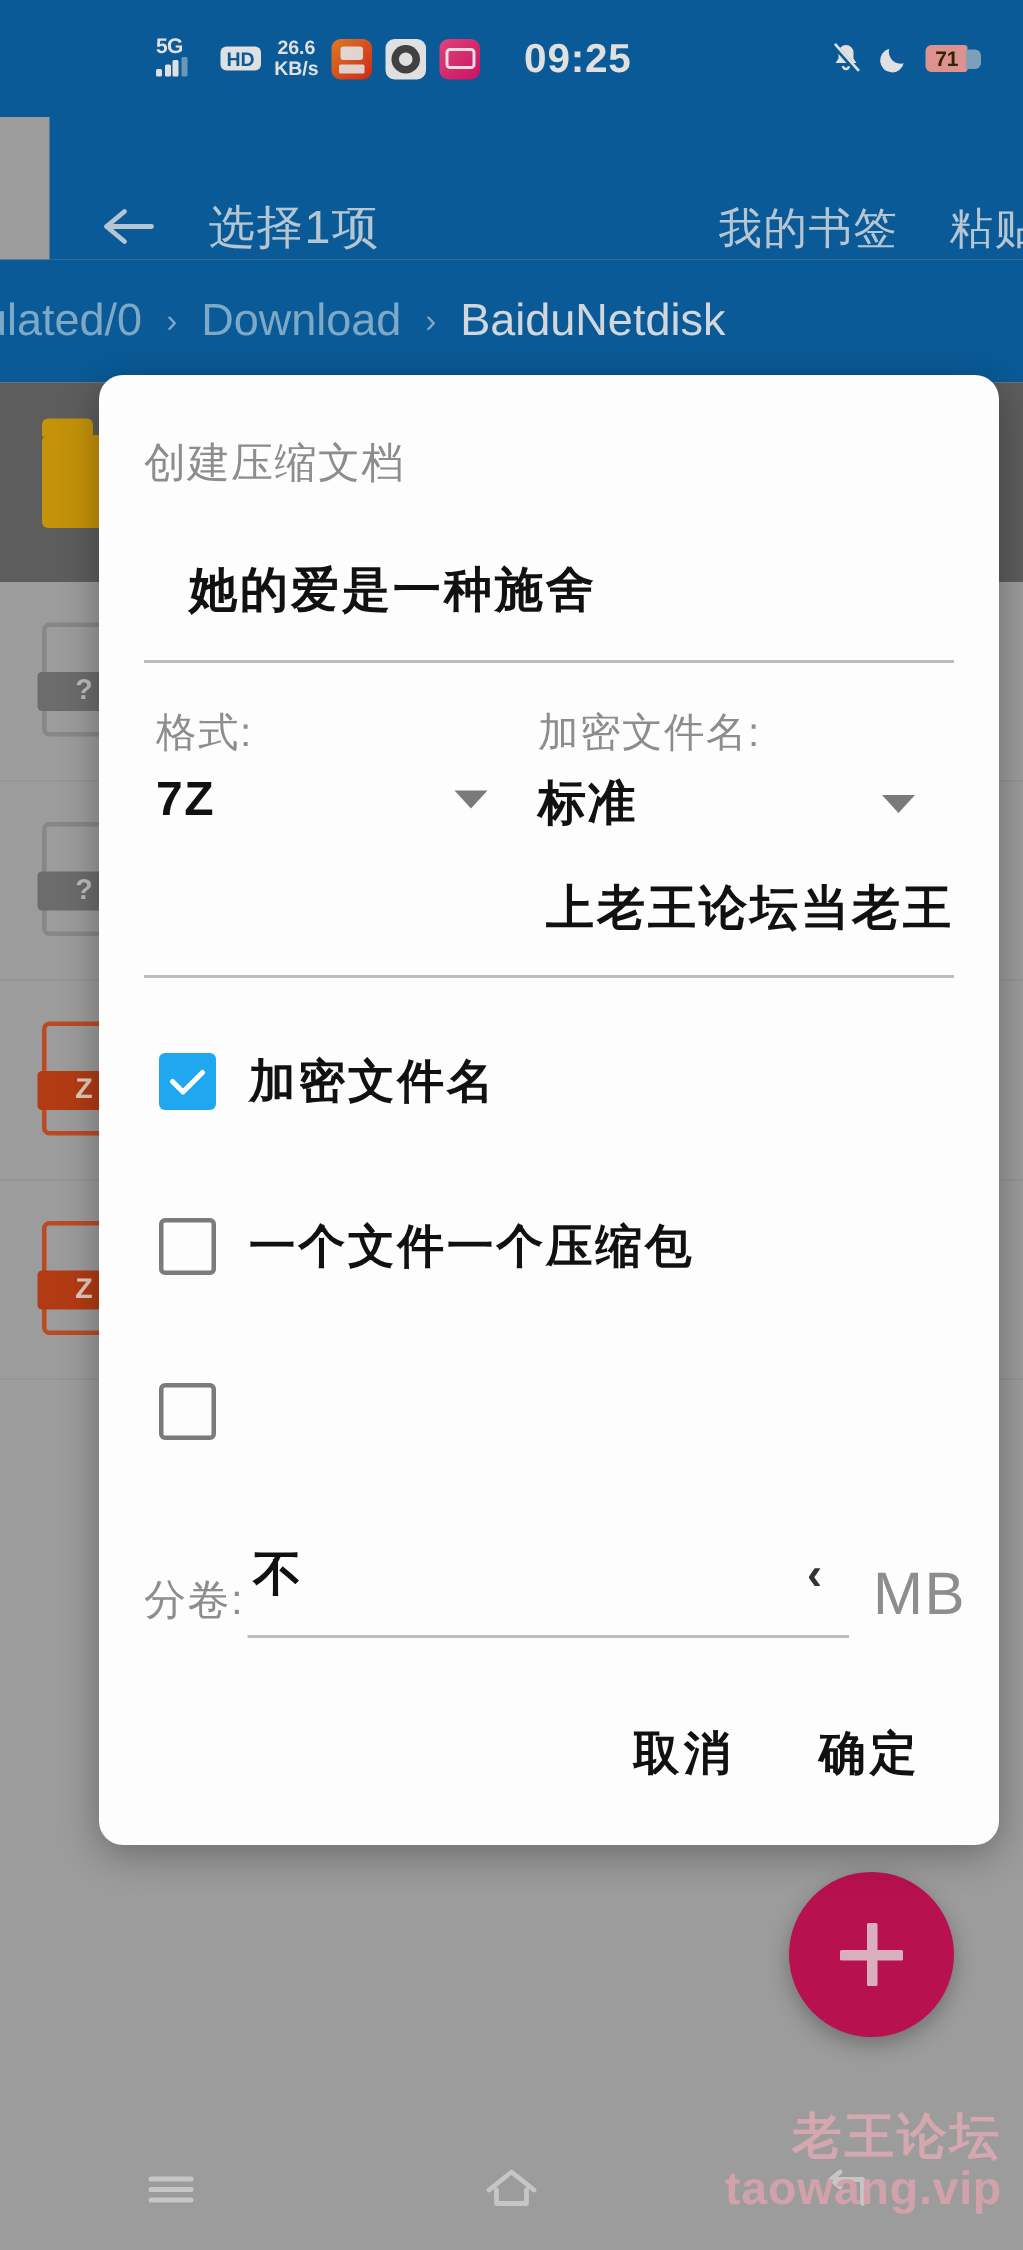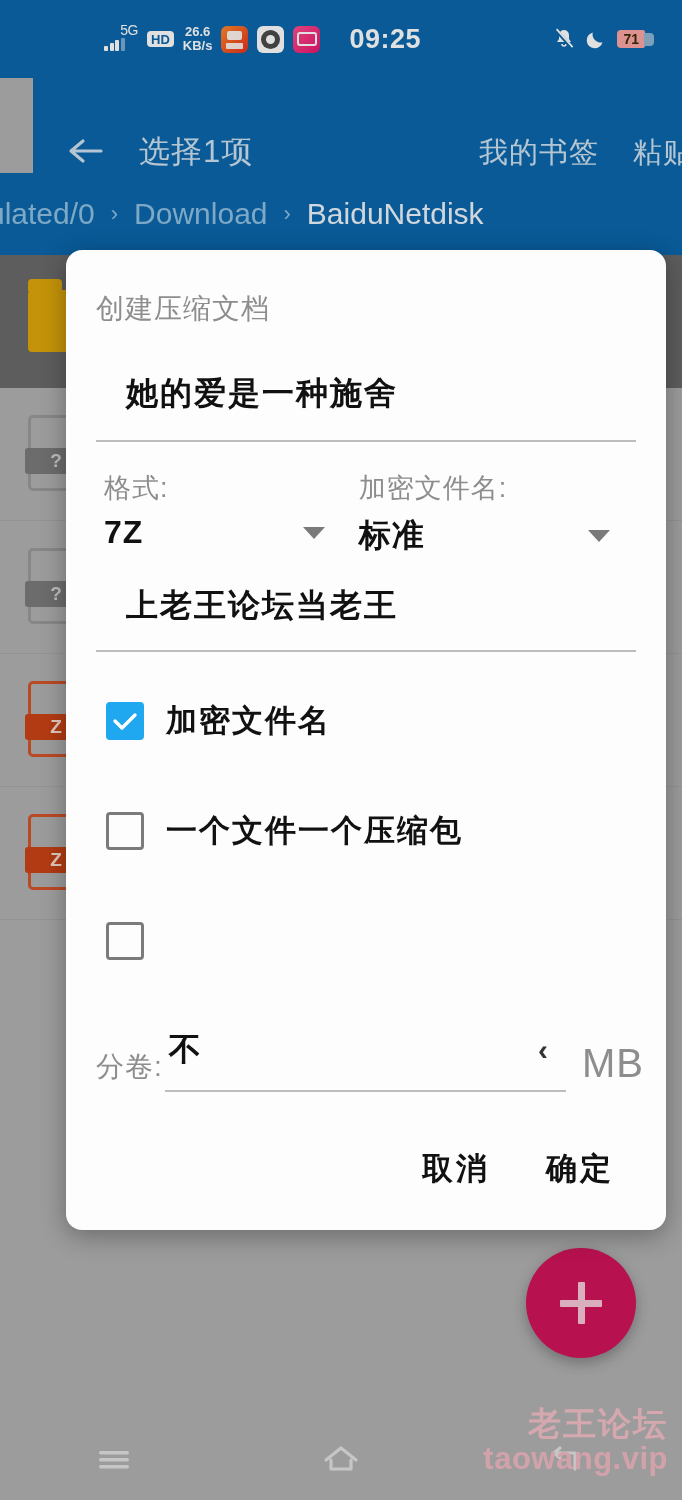--- a/index.html
+++ b/index.html
@@ -15,21 +15,21 @@
 
   .statusbar {
     position: absolute; top: 0; left: 0; width: 682px; height: 78px;
     background: #0b67ac;
     display: flex; align-items: center;
   }
   .sb-left { display: flex; align-items: center; gap: 9px; margin-left: 104px; }
   .sb-right { position: absolute; right: 28px; display: flex; align-items: center; gap: 11px; }
 
   .ico-5g { position: relative; width: 34px; height: 30px; color: #fff; }
-  .ico-5g .lbl { font-size: 14px; font-weight: normal; line-height: 13px; letter-spacing: -.5px; text-align: right; }
+  .ico-5g .lbl { font-size: 14px; font-weight: bold; line-height: 13px; letter-spacing: -.5px; }
   .bars { display: flex; align-items: flex-end; gap: 1.5px; height: 13px; margin-top: 1px; }
   .bars i { display: block; width: 4px; background: #fff; border-radius: 1px; }
   .bars i:nth-child(1) { height: 5px; }
   .bars i:nth-child(2) { height: 8px; }
   .bars i:nth-child(3) { height: 11px; }
   .bars i:nth-child(4) { height: 13px; opacity: .45; }
 
   .ico-hd {
     background: #fff; color: #0b67ac; font-size: 13px; font-weight: bold;
     border-radius: 4px; padding: 2px 4px 1px; line-height: 13px;
@@ -137,21 +137,21 @@
 
   .selectors { display: flex; margin: 28px 30px 0; }
   .sel-col { flex: 1; }
   .sel-col.right { flex: 1.12; }
   .sel-label { color: #8d8d8d; font-size: 27px; padding-left: 8px; letter-spacing: 1px; }
   .sel-row { display: flex; align-items: center; justify-content: space-between; padding: 8px 26px 0 8px; }
   .sel-val { font-size: 32px; font-weight: bold; color: #111; letter-spacing: 1px; }
   .caret { width: 0; height: 0; border-left: 11px solid transparent; border-right: 11px solid transparent; border-top: 12px solid #7a7a7a; }
 
   .f-pass { margin-top: 26px; }
-  .f-pass .val { padding-bottom: 12px; }
+  .f-pass .val { padding-bottom: 12px; text-align: right; }
 
   .checks { margin: 40px 0 0 40px; }
   .checkrow { display: flex; align-items: center; height: 58px; margin-bottom: 52px; }
   .cbox { width: 38px; height: 38px; border-radius: 4px; flex: none; display: flex; align-items: center; justify-content: center; }
   .cbox.off { border: 3px solid #7b7b7b; background: transparent; }
   .cbox.on { background: #1fa8ef; }
   .cbox.on svg { display: block; }
   .checkrow .ctext { font-size: 31px; color: #111; font-weight: bold; margin-left: 22px; letter-spacing: 2px; }
 
   .splitrow { display: flex; align-items: flex-end; margin: 6px 0 0 30px; padding-right: 22px; }

